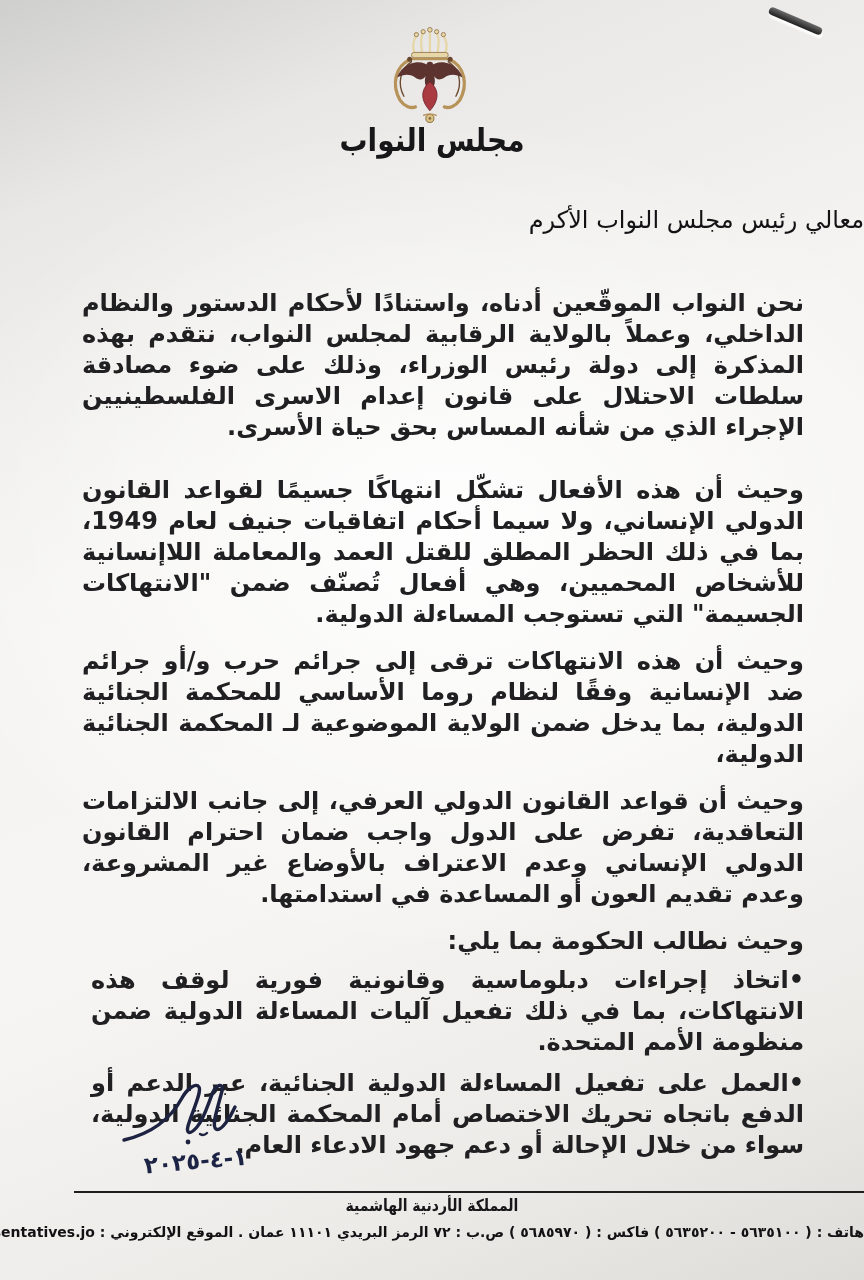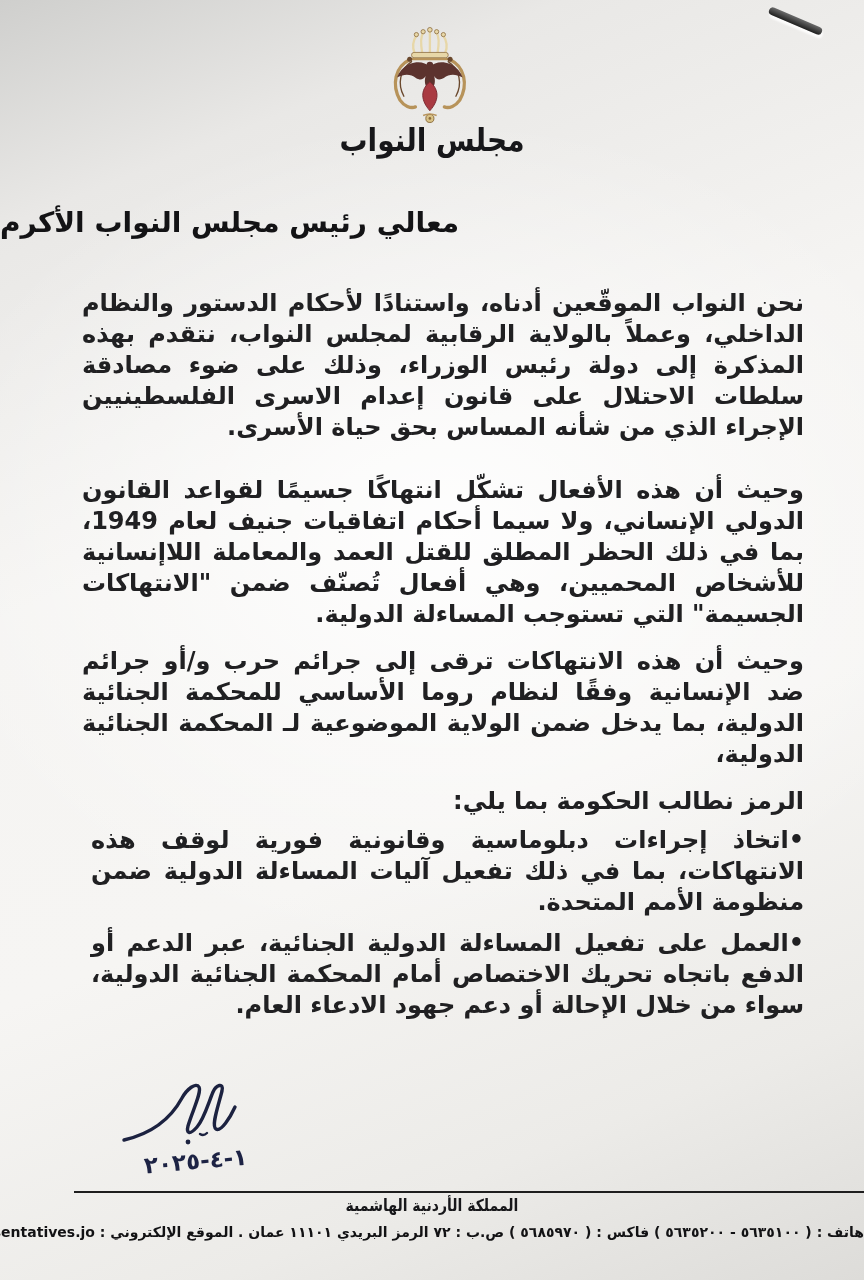--- a/index.html
+++ b/index.html
@@ -7,21 +7,21 @@
     width:864px;height:1280px;position:relative;overflow:hidden;
     font-family:"DejaVu Sans","Liberation Sans",sans-serif;
     background:
       radial-gradient(ellipse 900px 700px at 52% 42%, rgba(255,255,255,.9) 0%, rgba(255,255,255,0) 60%),
       linear-gradient(158deg,#cfcfcd 0%,#e9e8e6 14%,#f5f4f2 38%,#f6f5f3 62%,#ecebe8 84%,#dddcd9 100%);
     color:#1c1c1e;
   }
   .artifact{position:absolute;left:767px;top:17px;width:57px;height:8px;background:linear-gradient(180deg,#6b6b6b,#1f1f1f);border-radius:4px;transform:rotate(23deg);box-shadow:2px 3px 2px rgba(255,255,255,.85);}
   .emblem{position:absolute;top:26px;left:50%;transform:translateX(-52%);}
   .assembly{position:absolute;top:124px;width:100%;text-align:center;font-size:28px;font-weight:900;letter-spacing:-1px;transform:scaleY(1.12);color:#17171a;}
-  .recipient{position:absolute;top:206px;width:100%;text-align:left;font-size:28px;font-weight:700;direction:rtl;color:#131315;}
+  .recipient{position:absolute;top:206px;width:100%;text-align:right;font-size:24px;font-weight:400;direction:rtl;color:#131315;}
   .letter{position:absolute;top:288px;left:82px;width:722px;direction:rtl;text-align:justify;font-size:24px;line-height:31px;font-weight:700;color:#202022;}
   .letter p{margin:0 0 16px 0;}
   .letter p.p1{margin-bottom:32px;}
   .letter p.intro{margin:2px 0 8px 0;}
   .letter p.demand{margin:0 0 10px 9px;}
   .signature{position:absolute;left:104px;top:1078px;width:230px;}
   .sig-date{direction:rtl;font-size:23px;font-weight:800;color:#1d2344;transform:rotate(-5deg);margin:-8px 0 0 4px;width:175px;text-align:center;letter-spacing:2px;}
   .footer-rule{position:absolute;top:1191px;left:74px;right:0;height:2px;background:#1e1e1e;}
   .kingdom{position:absolute;top:1197px;width:100%;text-align:center;font-size:14px;font-weight:900;letter-spacing:-0.5px;transform:scaleY(1.18);color:#17171a;}
   .contact{position:absolute;top:1224px;width:100%;text-align:center;direction:rtl;font-size:14px;font-weight:700;white-space:nowrap;color:#121214;}
@@ -74,21 +74,22 @@
 </div>
 
 <div class="assembly">مجلس النواب</div>
 
 <div class="recipient">معالي رئيس مجلس النواب الأكرم</div>
 
 <div class="letter">
   <p class="p1">نحن النواب الموقّعين أدناه، واستنادًا لأحكام الدستور والنظام الداخلي، وعملاً بالولاية الرقابية لمجلس النواب، نتقدم بهذه المذكرة إلى دولة رئيس الوزراء، وذلك على ضوء مصادقة سلطات الاحتلال على قانون إعدام الاسرى الفلسطينيين الإجراء الذي من شأنه المساس بحق حياة الأسرى.</p>
   <p>وحيث أن هذه الأفعال تشكّل انتهاكًا جسيمًا لقواعد القانون الدولي الإنساني، ولا سيما أحكام اتفاقيات جنيف لعام 1949، بما في ذلك الحظر المطلق للقتل العمد والمعاملة اللاإنسانية للأشخاص المحميين، وهي أفعال تُصنّف ضمن "الانتهاكات الجسيمة" التي تستوجب المساءلة الدولية.</p>
   <p>وحيث أن هذه الانتهاكات ترقى إلى جرائم حرب و/أو جرائم ضد الإنسانية وفقًا لنظام روما الأساسي للمحكمة الجنائية الدولية، بما يدخل ضمن الولاية الموضوعية لـ المحكمة الجنائية الدولية،</p>
-  <p class="intro">الرمز نطالب الحكومة بما يلي:</p>
+  <p>وحيث أن قواعد القانون الدولي العرفي، إلى جانب الالتزامات التعاقدية، تفرض على الدول واجب ضمان احترام القانون الدولي الإنساني وعدم الاعتراف بالأوضاع غير المشروعة، وعدم تقديم العون أو المساعدة في استدامتها.</p>
+  <p class="intro">وحيث نطالب الحكومة بما يلي:</p>
   <p class="demand">•اتخاذ إجراءات دبلوماسية وقانونية فورية لوقف هذه الانتهاكات، بما في ذلك تفعيل آليات المساءلة الدولية ضمن منظومة الأمم المتحدة.</p>
   <p class="demand">•العمل على تفعيل المساءلة الدولية الجنائية، عبر الدعم أو الدفع باتجاه تحريك الاختصاص أمام المحكمة الجنائية الدولية، سواء من خلال الإحالة أو دعم جهود الادعاء العام.</p>
 </div>
 
 <div class="signature">
   <svg width="190" height="74" viewBox="0 0 190 74">
     <g fill="none" stroke-width="3.4" stroke-linecap="round" stroke-linejoin="round" stroke="#1c2240">
       <path d="M20,62 C46,56 66,42 78,20 C83,11 92,4 95,9 C98,14 88,34 84,48 C82,56 86,57 93,49 C100,41 104,26 109,14 C112,7 120,4 118,13 C114,29 107,48 112,51 C117,54 126,40 131,29"></path>
       <path d="M96,56 C99,58 101,57 103,55" stroke-width="2.4"></path>
     </g>

